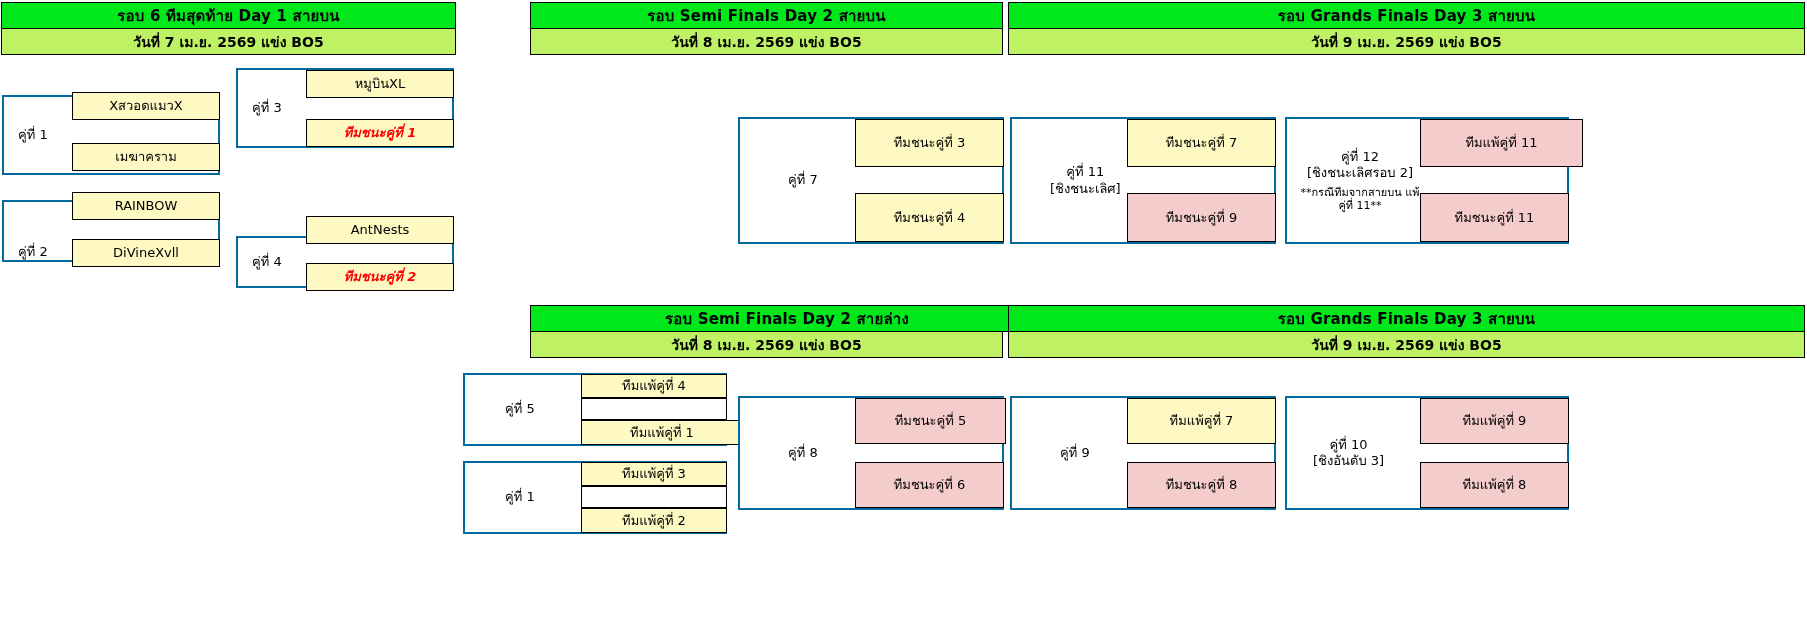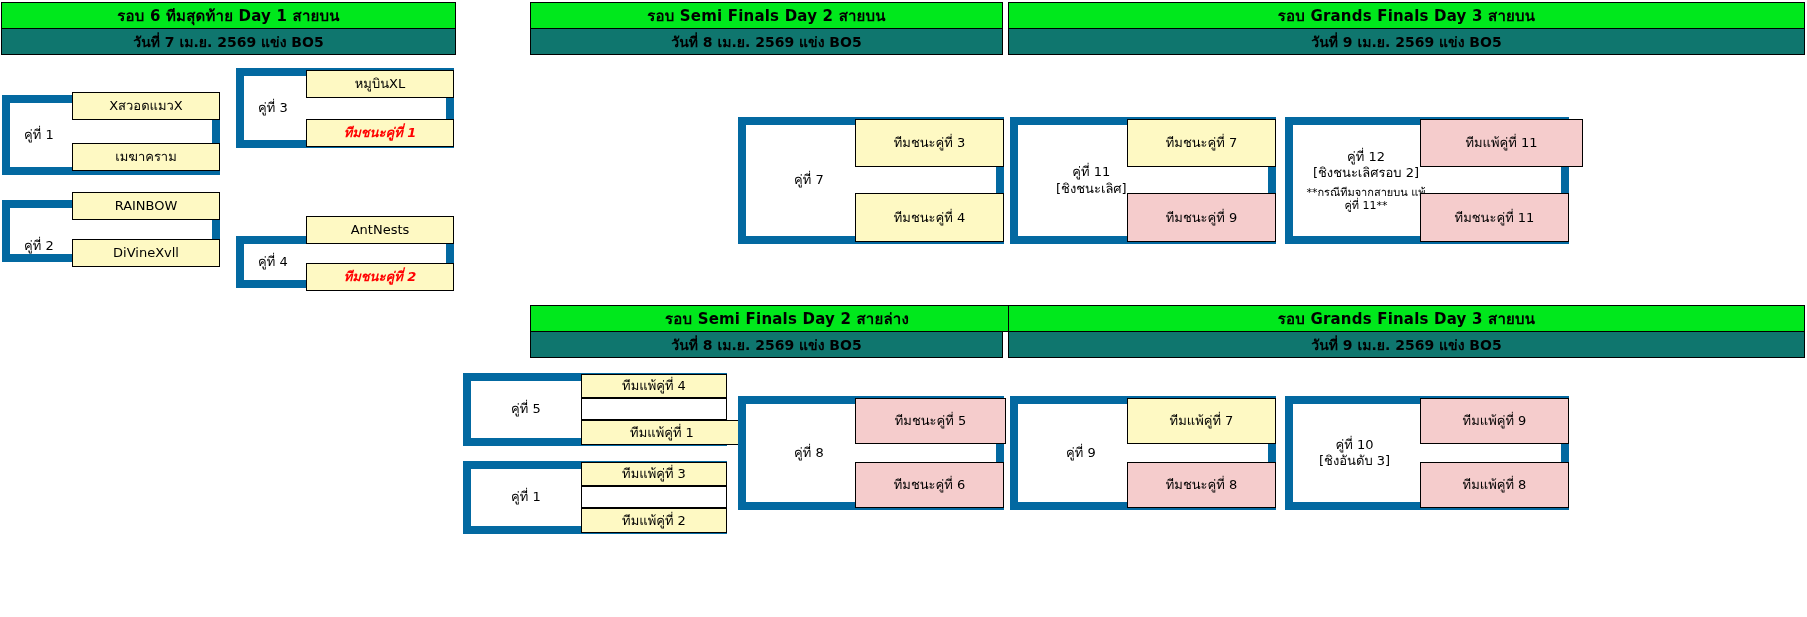--- a/index.html
+++ b/index.html
@@ -10,28 +10,28 @@
   }
   .abs{position:absolute;box-sizing:border-box;}
 
   
   .banner-green{
     background:#00e81c;border:1px solid #000000;
     display:flex;align-items:center;justify-content:center;
     font-weight:bold;font-size:15px;letter-spacing:.2px;
   }
   .banner-yellow{
-    background:#0f766e;border:1px solid #000000;border-top:none;
+    background:#bef264;border:1px solid #000000;border-top:none;
     display:flex;align-items:center;justify-content:center;
     font-weight:bold;font-size:14px;
   }
 
   
   .match{
-    background:#ffffff;border:8px solid #0369a1;
+    background:#ffffff;border:2px solid #0369a1;
     display:flex;align-items:center;justify-content:center;
   }
   .match-label{
     text-align:center;line-height:1.25;font-size:13px;white-space:nowrap;
   }
   .match-label .sub{display:block;font-size:13px;}
   .match-label .note{display:block;font-size:11px;line-height:1.15;margin-top:6px;}
 
   
   .slot{

